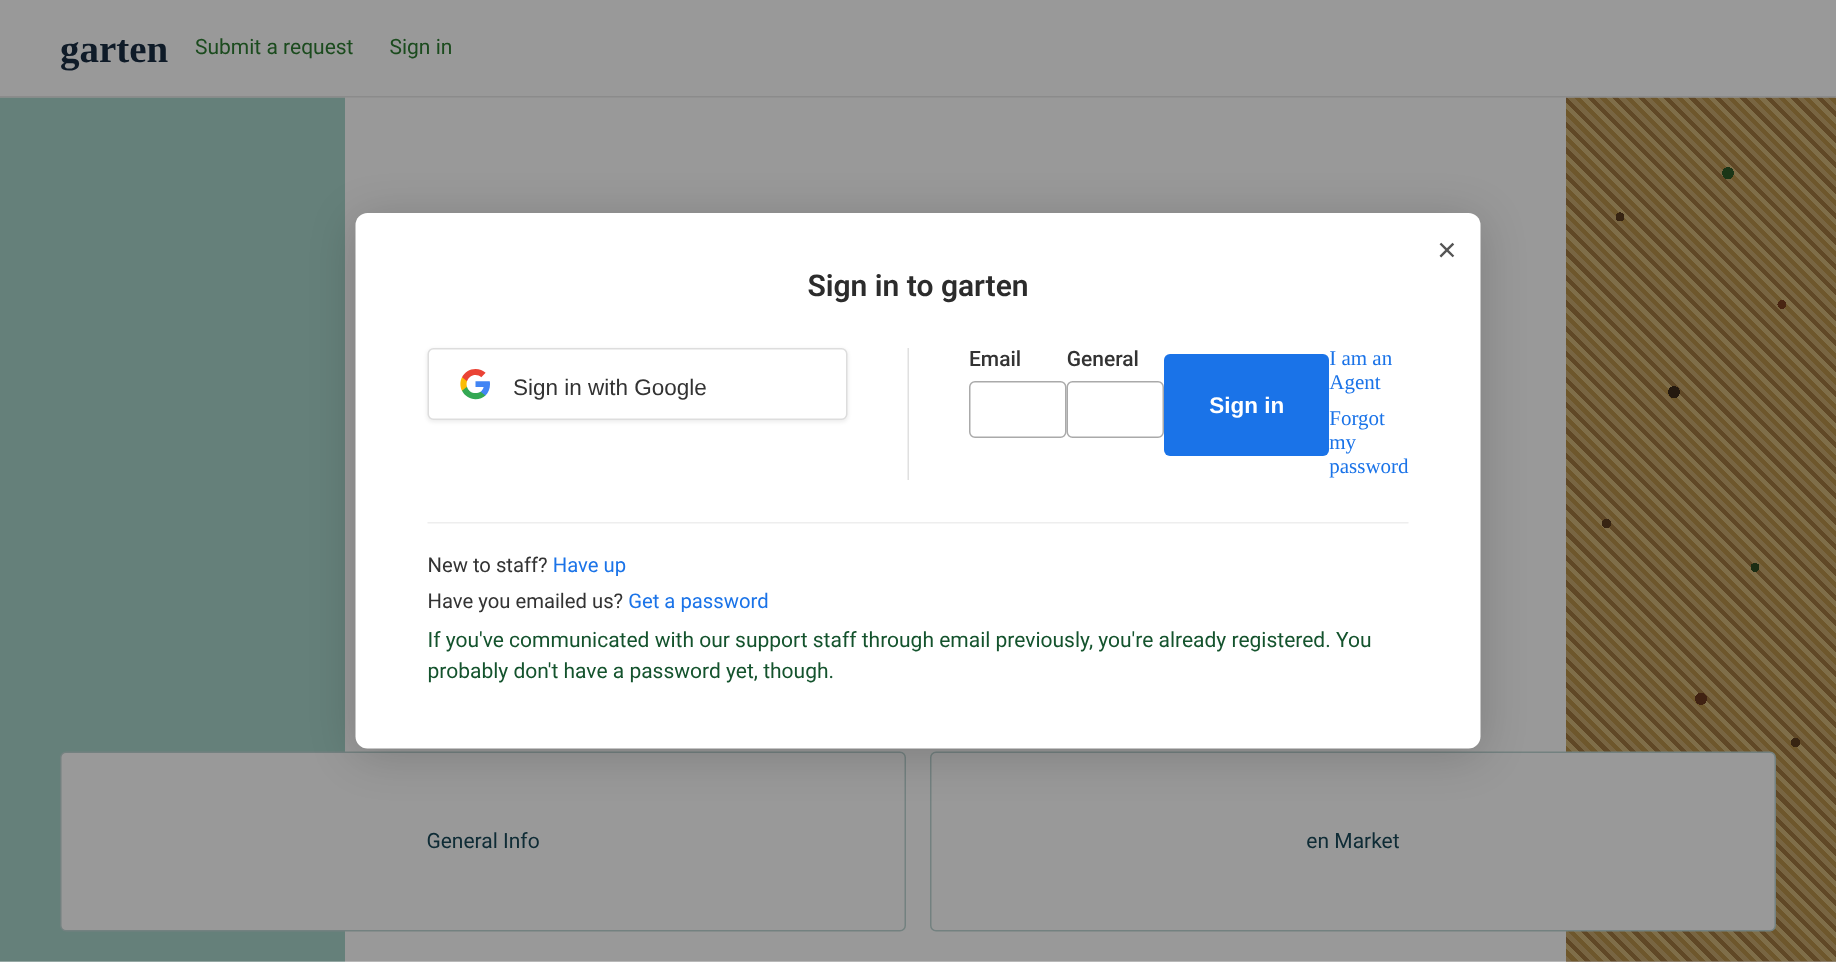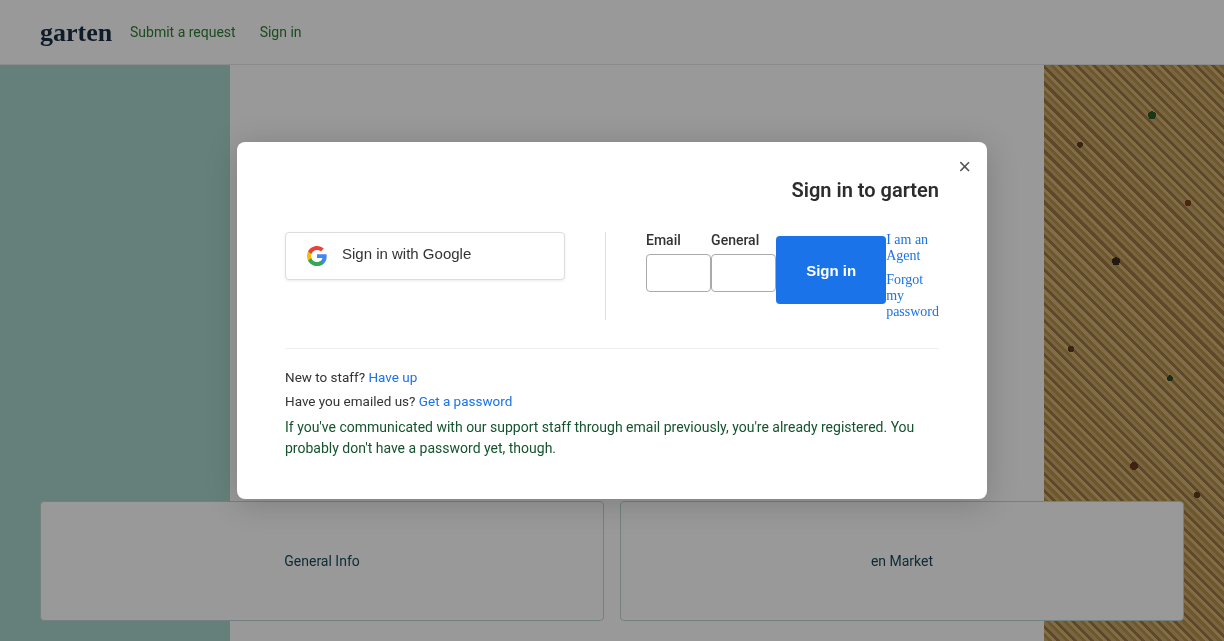--- a/index.html
+++ b/index.html
@@ -115,21 +115,21 @@
       top: 14px;
       right: 16px;
       background: none;
       border: none;
       font-size: 22px;
       color: #555;
       cursor: pointer;
       line-height: 1;
     }
     .modal-title {
-      text-align: right;
+      text-align: center;
       font-size: 20px;
       font-weight: 600;
       color: #2c2c2c;
       margin-bottom: 30px;
     }
     .modal-body {
       display: flex;
       gap: 40px;
     }
     .modal-left {
@@ -142,21 +142,21 @@
     }
     .modal-right {
       flex: 1;
       display: flex;
       flex-direction: row;
     }
 
     
     .google-btn {
       display: flex;
-      align-items: flex-start;
+      align-items: flex-end;
       gap: 14px;
       border: 1px solid #ddd;
       border-radius: 4px;
       padding: 12px 20px;
       background: #fff;
       cursor: pointer;
       font-size: 15px;
       color: #333;
       width: 280px;
       box-shadow: 0 1px 3px rgba(0,0,0,0.08);

